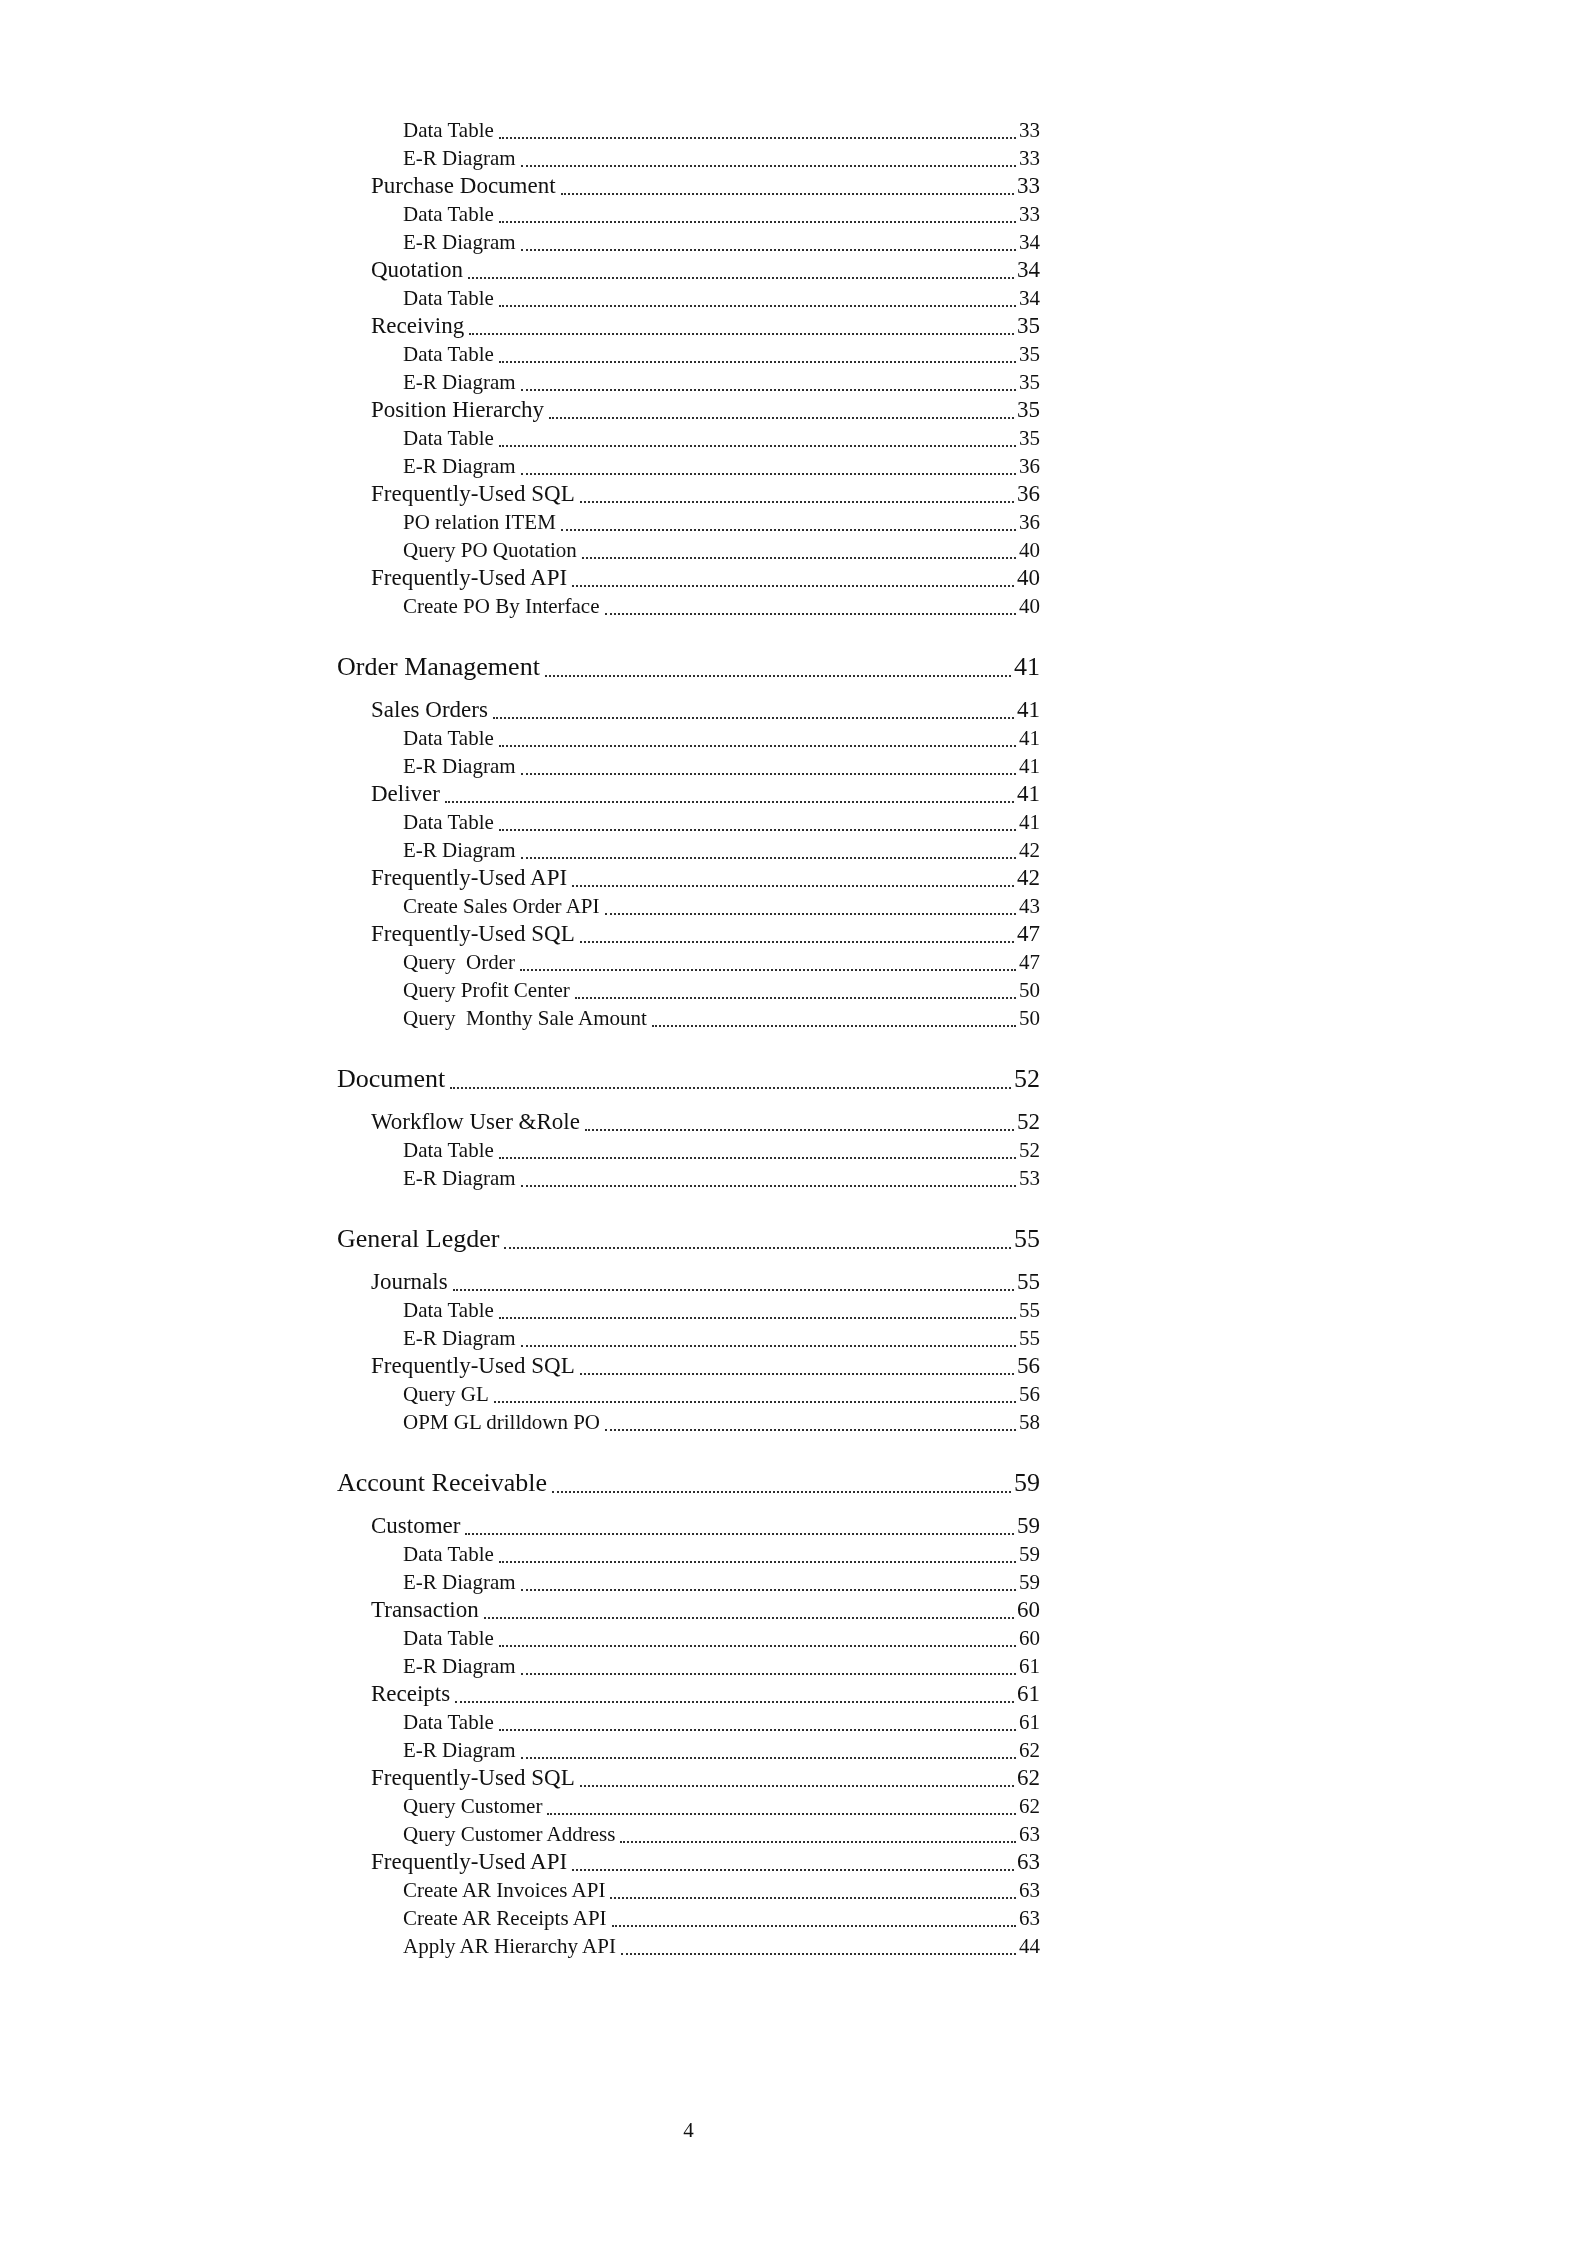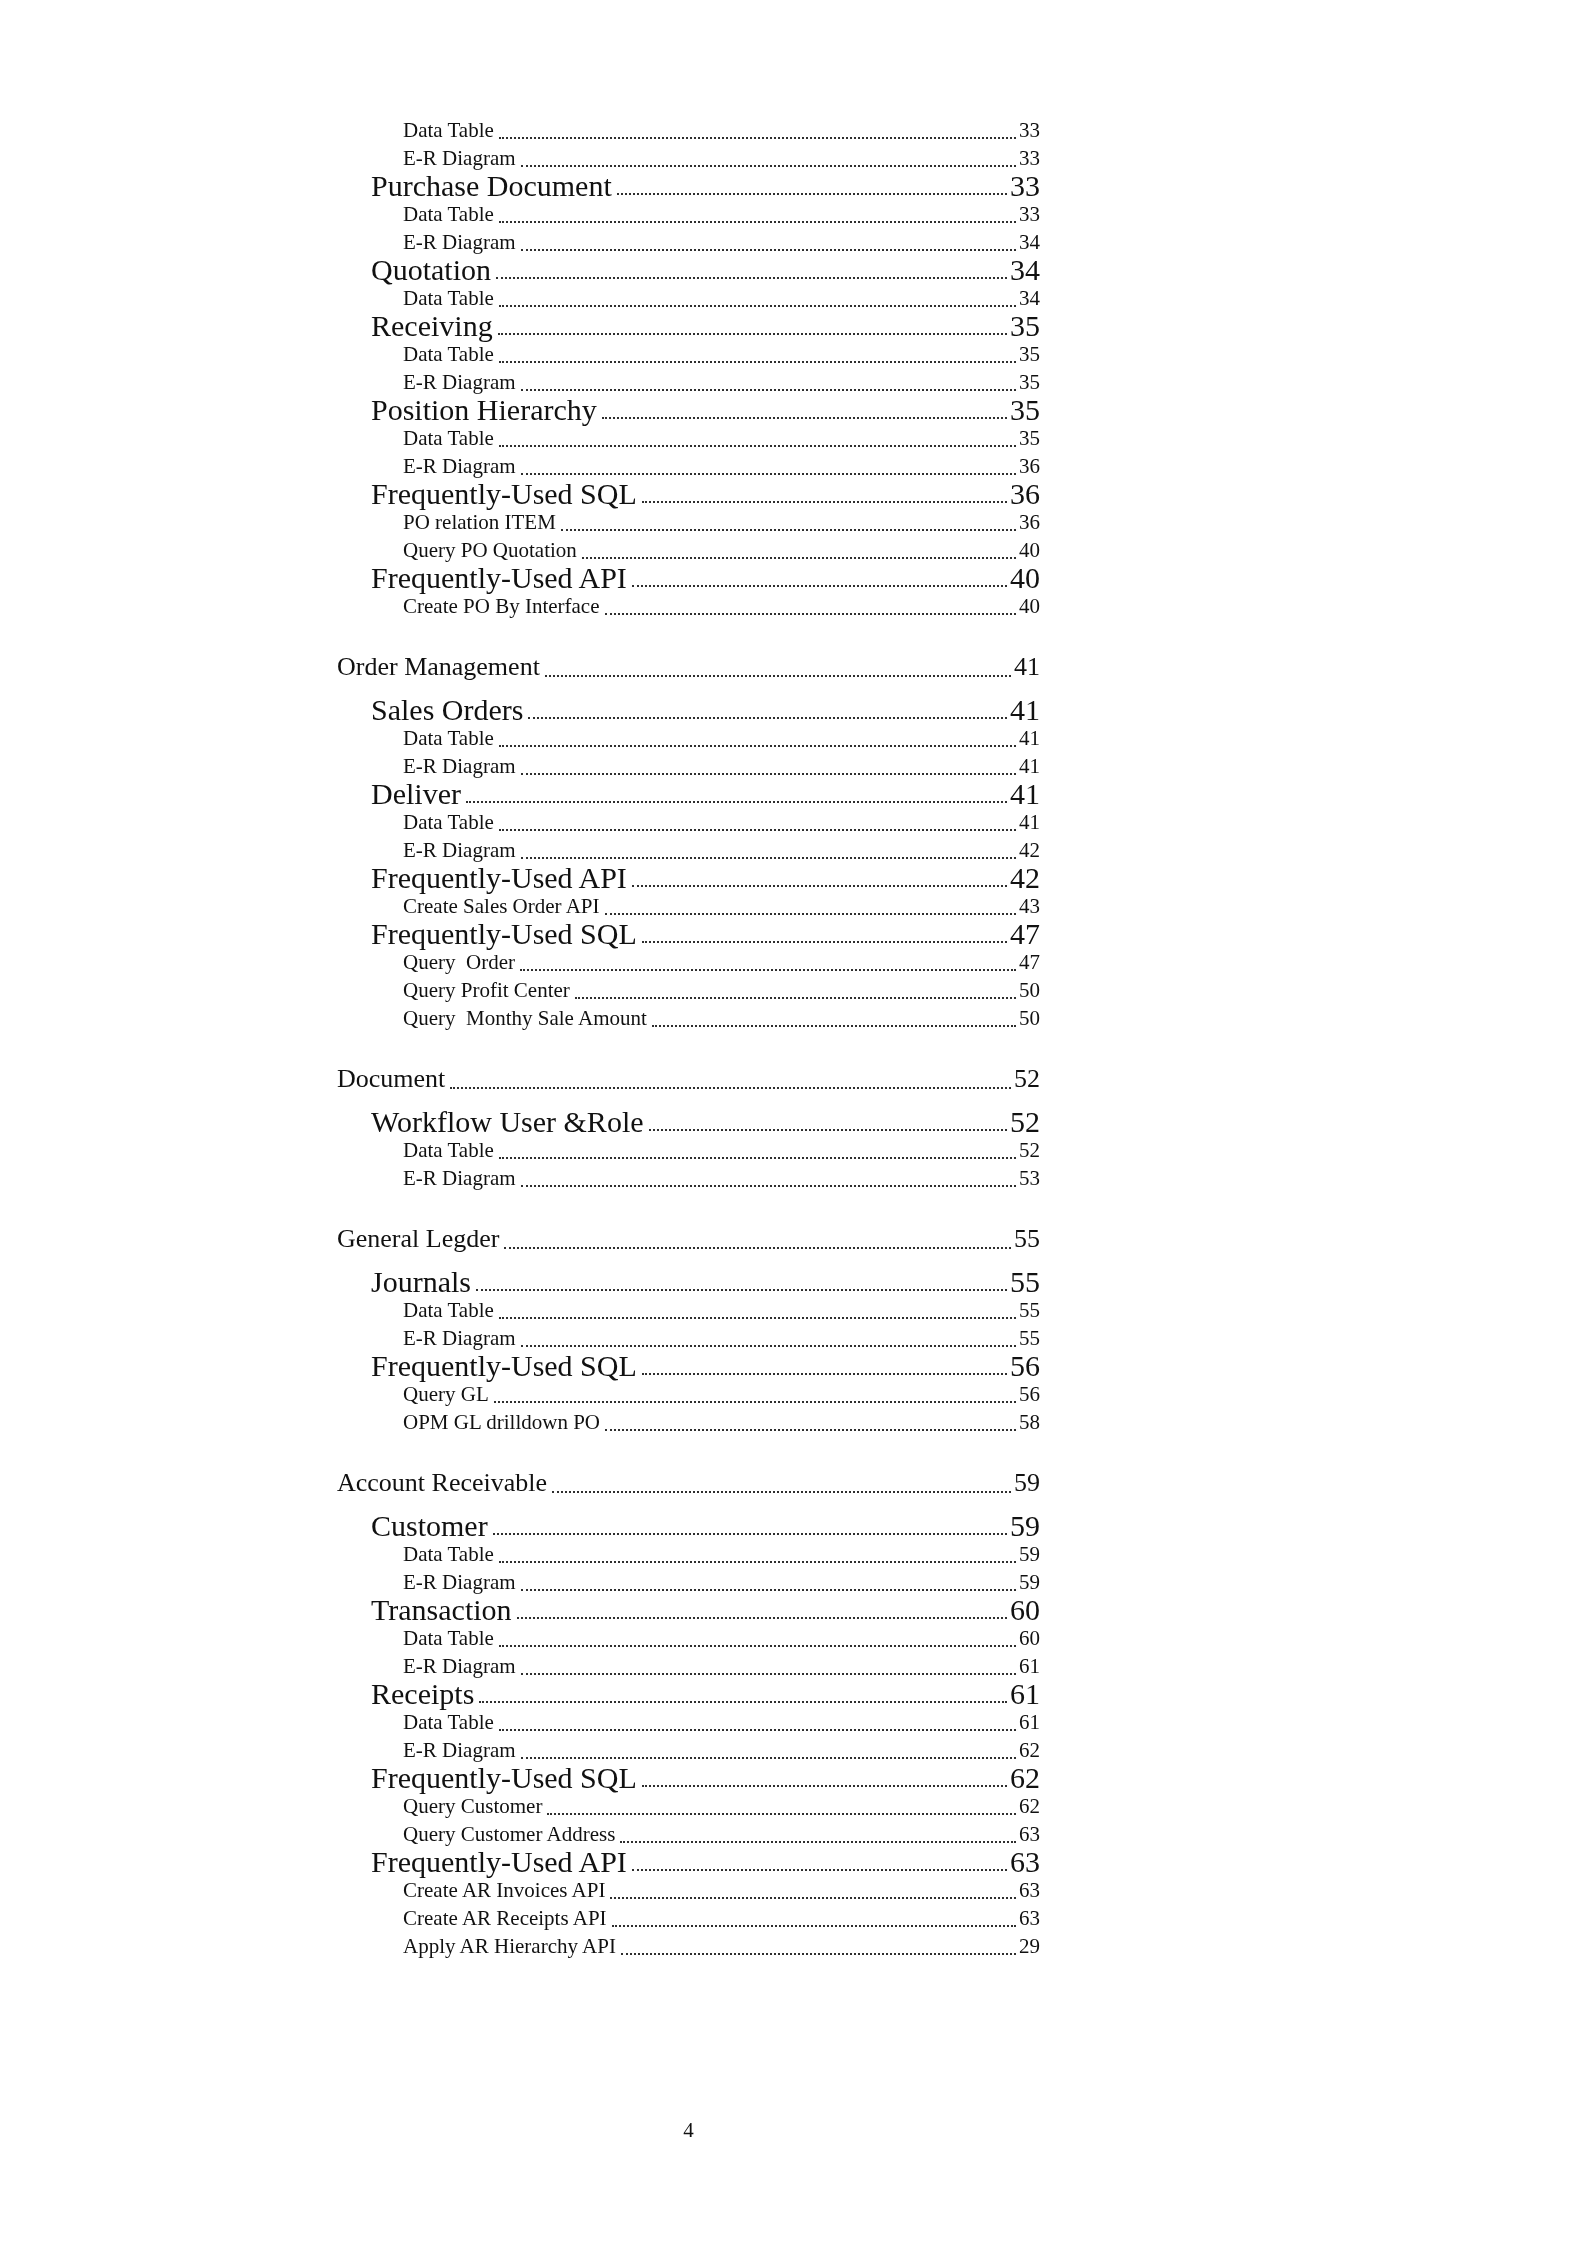--- a/index.html
+++ b/index.html
@@ -41,21 +41,21 @@
     flex: 0 0 auto;
   }
   .toc-row.level-1 {
     font-size: 26px;
     line-height: 33px;
     margin-top: 30px;
     margin-bottom: 13px;
   }
   .toc-row.level-1 .toc-leader { margin-bottom: 6px; }
   .toc-row.level-2 {
-    font-size: 30px;
+    font-size: 23px;
     line-height: 28px;
     padding-left: 34px;
     align-items: flex-end;
   }
   .toc-row.level-3 {
     font-size: 21px;
     line-height: 28px;
     padding-left: 66px;
     align-items: flex-end;
   }
@@ -360,19 +360,19 @@
     <span class="toc-page">63</span>
   </div>
       <div class="toc-row level-3">
     <span class="toc-label">Create AR Receipts API</span>
     <span class="toc-leader"></span>
     <span class="toc-page">63</span>
   </div>
       <div class="toc-row level-3">
     <span class="toc-label">Apply AR Hierarchy API</span>
     <span class="toc-leader"></span>
-    <span class="toc-page">29</span>
+    <span class="toc-page">44</span>
   </div>
     </main>
   <footer class="page-footer">
     <span>4</span>
   </footer>
 </div>
 
 </body></html>

